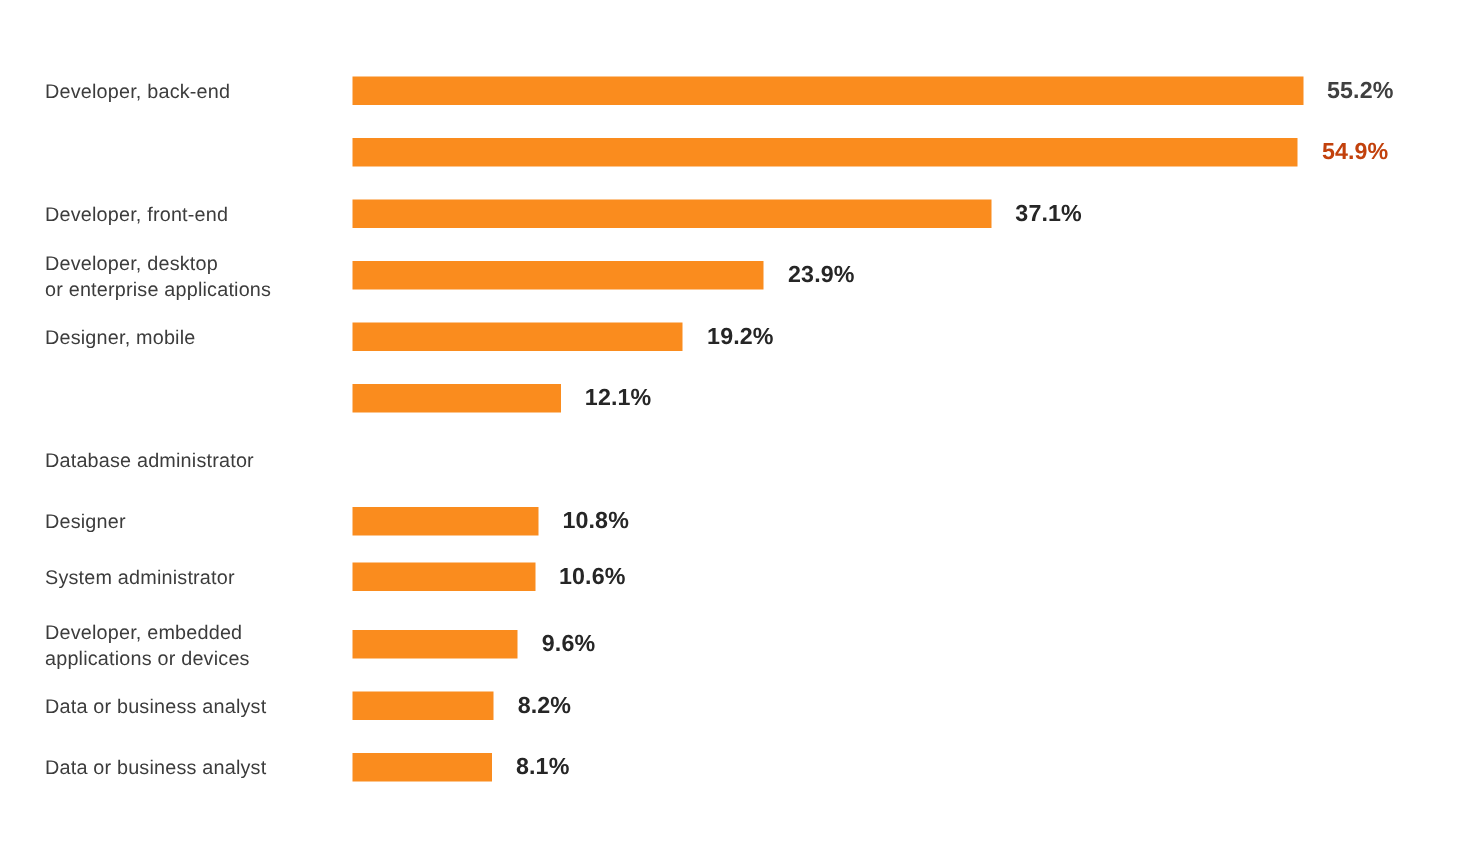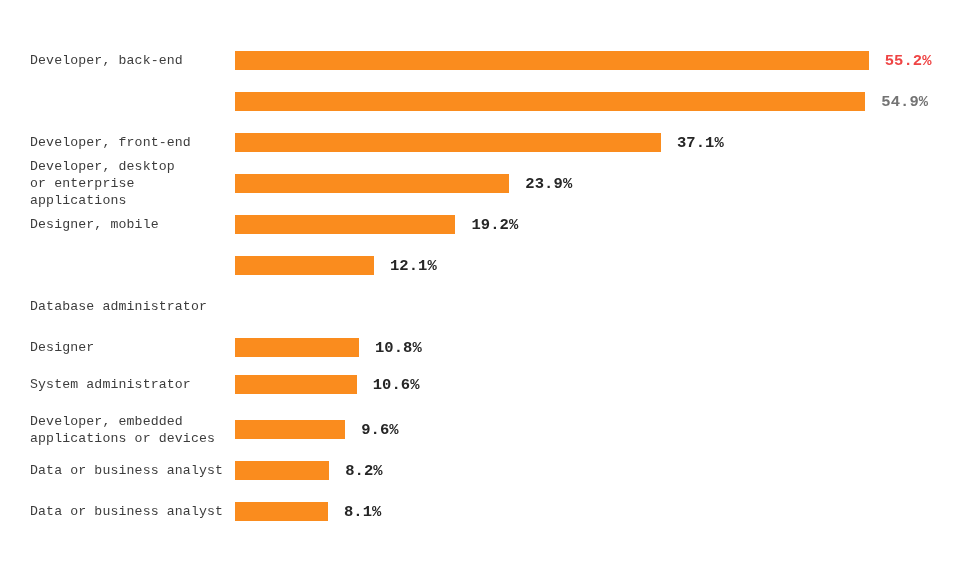--- a/index.html
+++ b/index.html
@@ -11,21 +11,20 @@
     height: 563px;
     background: #ffffff;
     font-family: "Liberation Sans", sans-serif;
     overflow: hidden;
   }
 
   #chart {
     position: relative;
     width: 975px;
     height: 396px;
-    font-family: Liberation Mono, monospace;
   }
 
   .row {
     position: absolute;
     left: 0;
     width: 975px;
     height: 41px;
     display: flex;
     align-items: center;
   }
@@ -68,27 +67,27 @@
   }
 </style>
 </head>
 <body>
 
 <div id="chart">
     <div class="row" style="top: 40px;">
       <div class="row-label">Developer, back-end</div>
       <div class="bar-area">
         <div class="bar" style="width: 633.696px; background: rgb(250, 140, 30);"></div>
-        <div class="bar-value" style="color: #ef4444;">55.2%</div>
+        <div class="bar-value" style="color: #404040;">55.2%</div>
       </div>
     </div>
     <div class="row" style="top: 81px;">
       <div class="bar-area">
         <div class="bar" style="width: 630.252px; background: rgb(250, 140, 30);"></div>
-        <div class="bar-value" style="color: #737373;">54.9%</div>
+        <div class="bar-value" style="color: #c2410c;">54.9%</div>
       </div>
     </div>
     <div class="row" style="top: 122px;">
       <div class="row-label">Developer, front-end</div>
       <div class="bar-area">
         <div class="bar" style="width: 425.908px; background: rgb(250, 140, 30);"></div>
         <div class="bar-value" style="color: rgb(38, 38, 38);">37.1%</div>
       </div>
     </div>
     <div class="row" style="top: 163px;">

